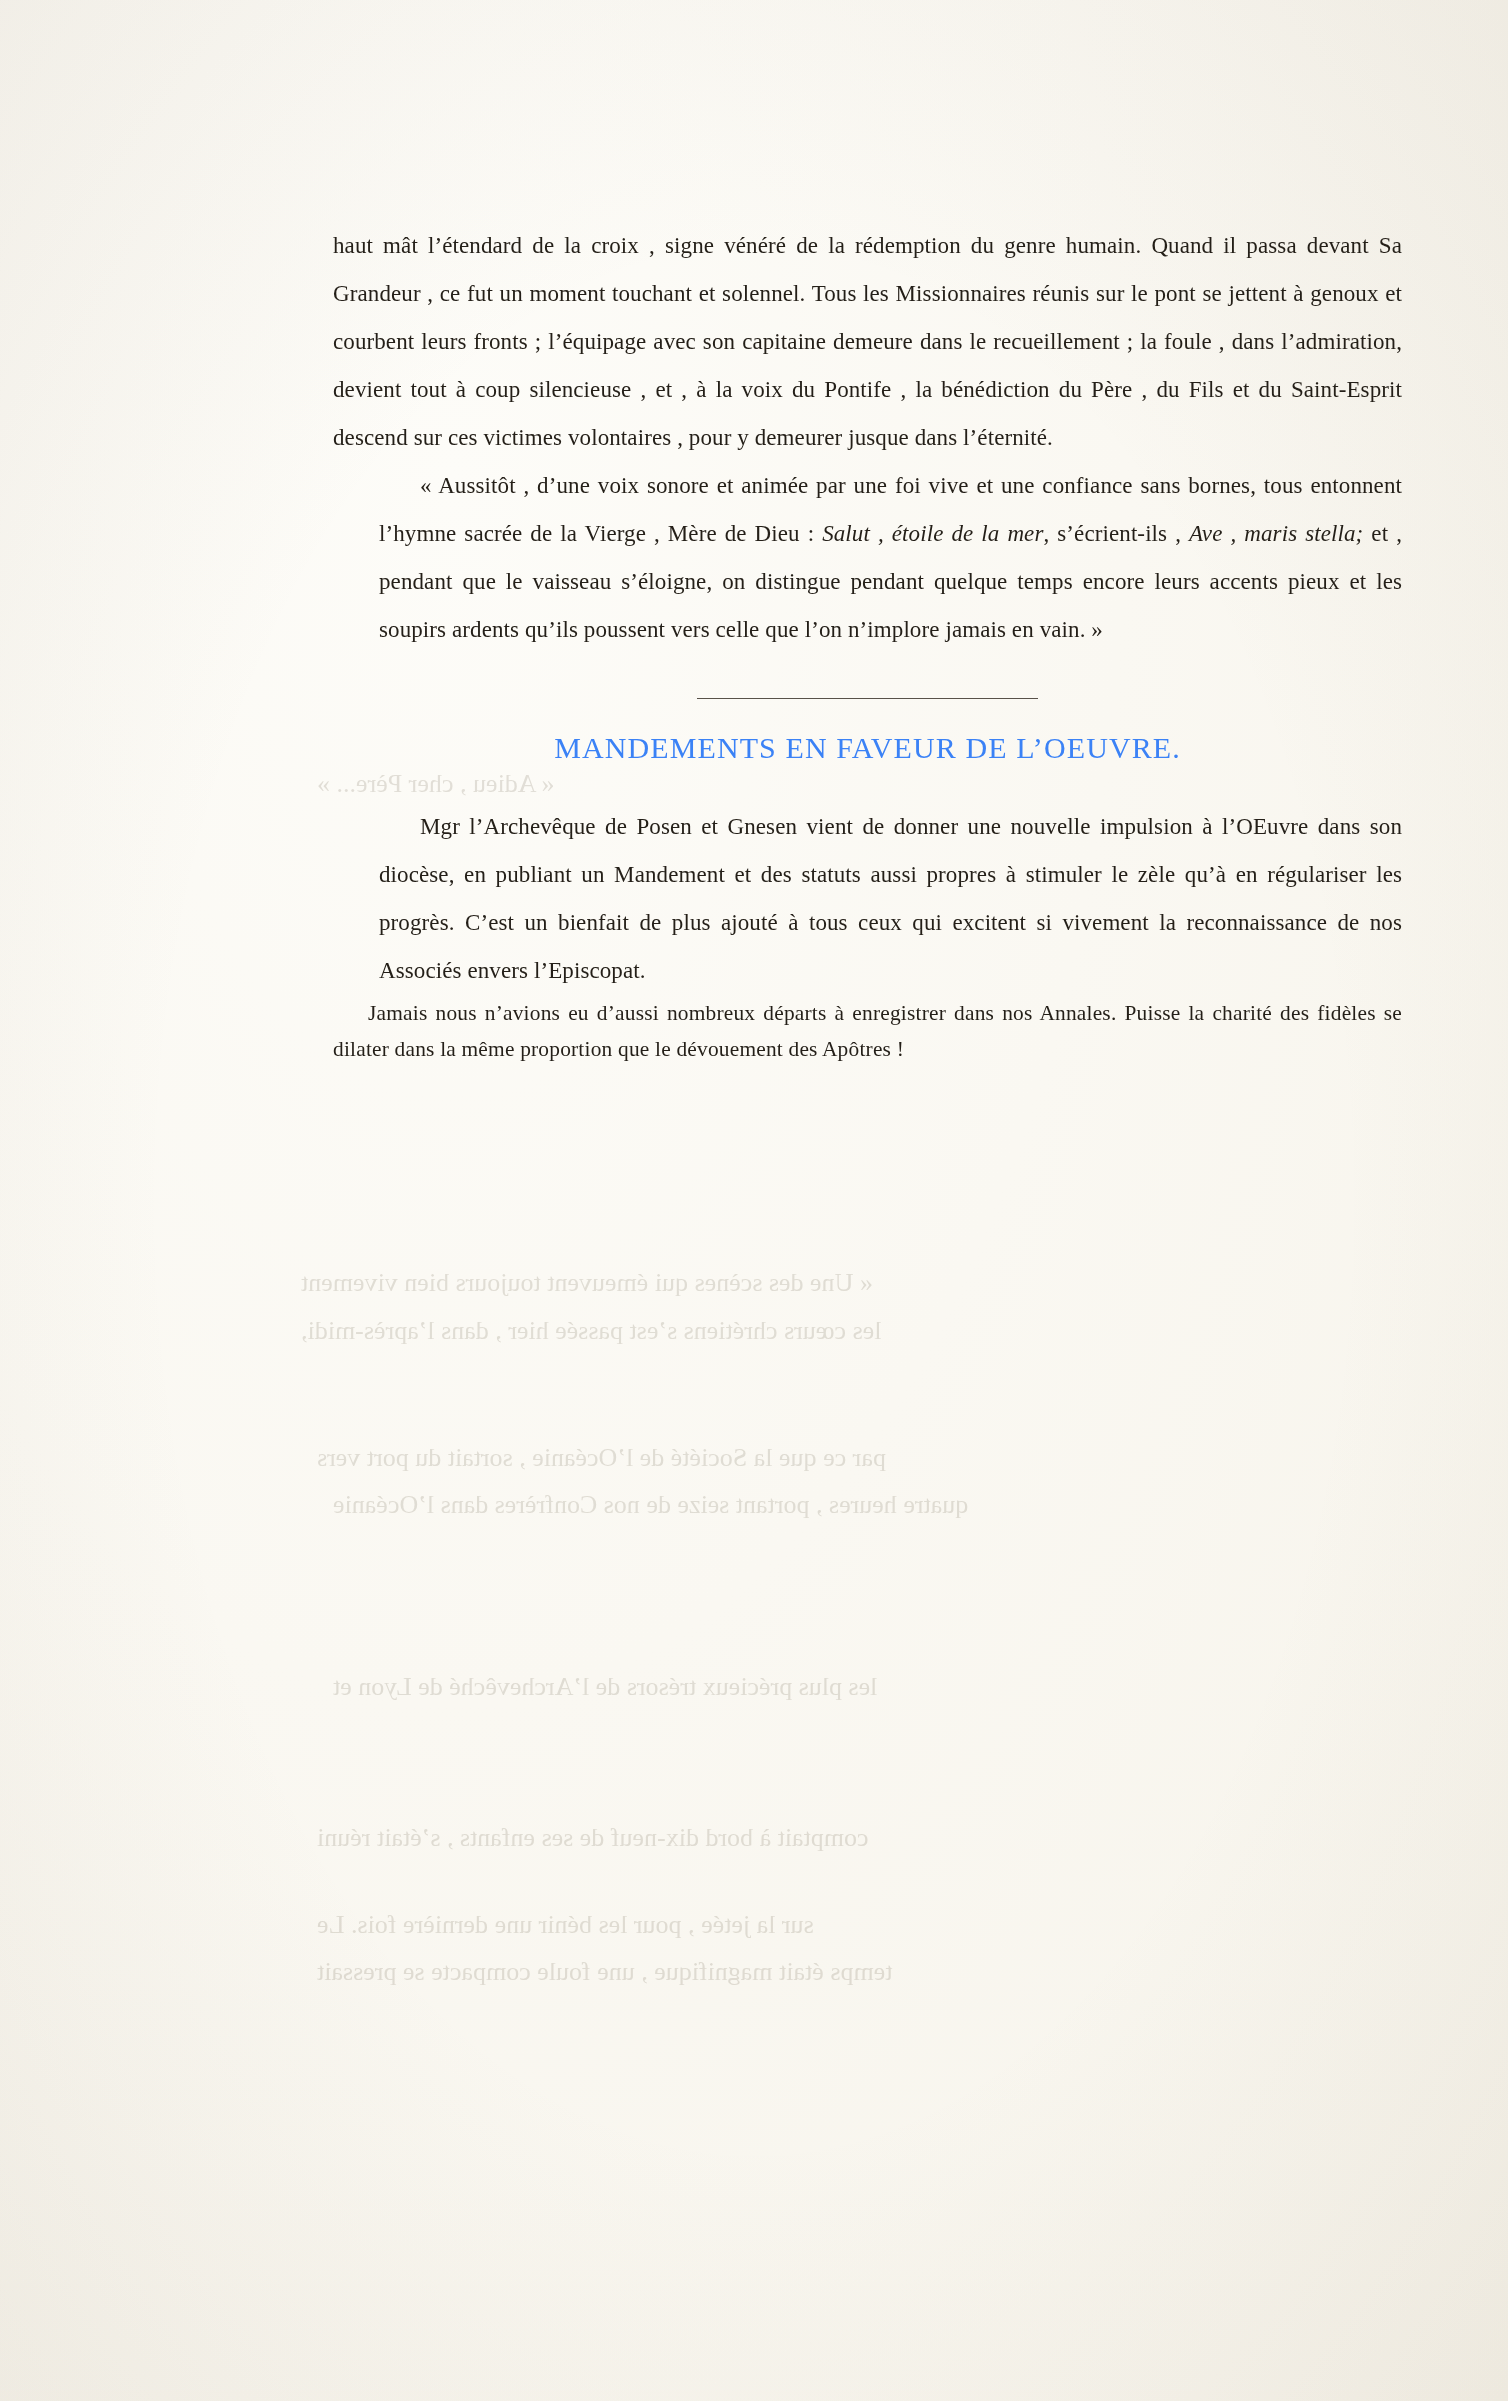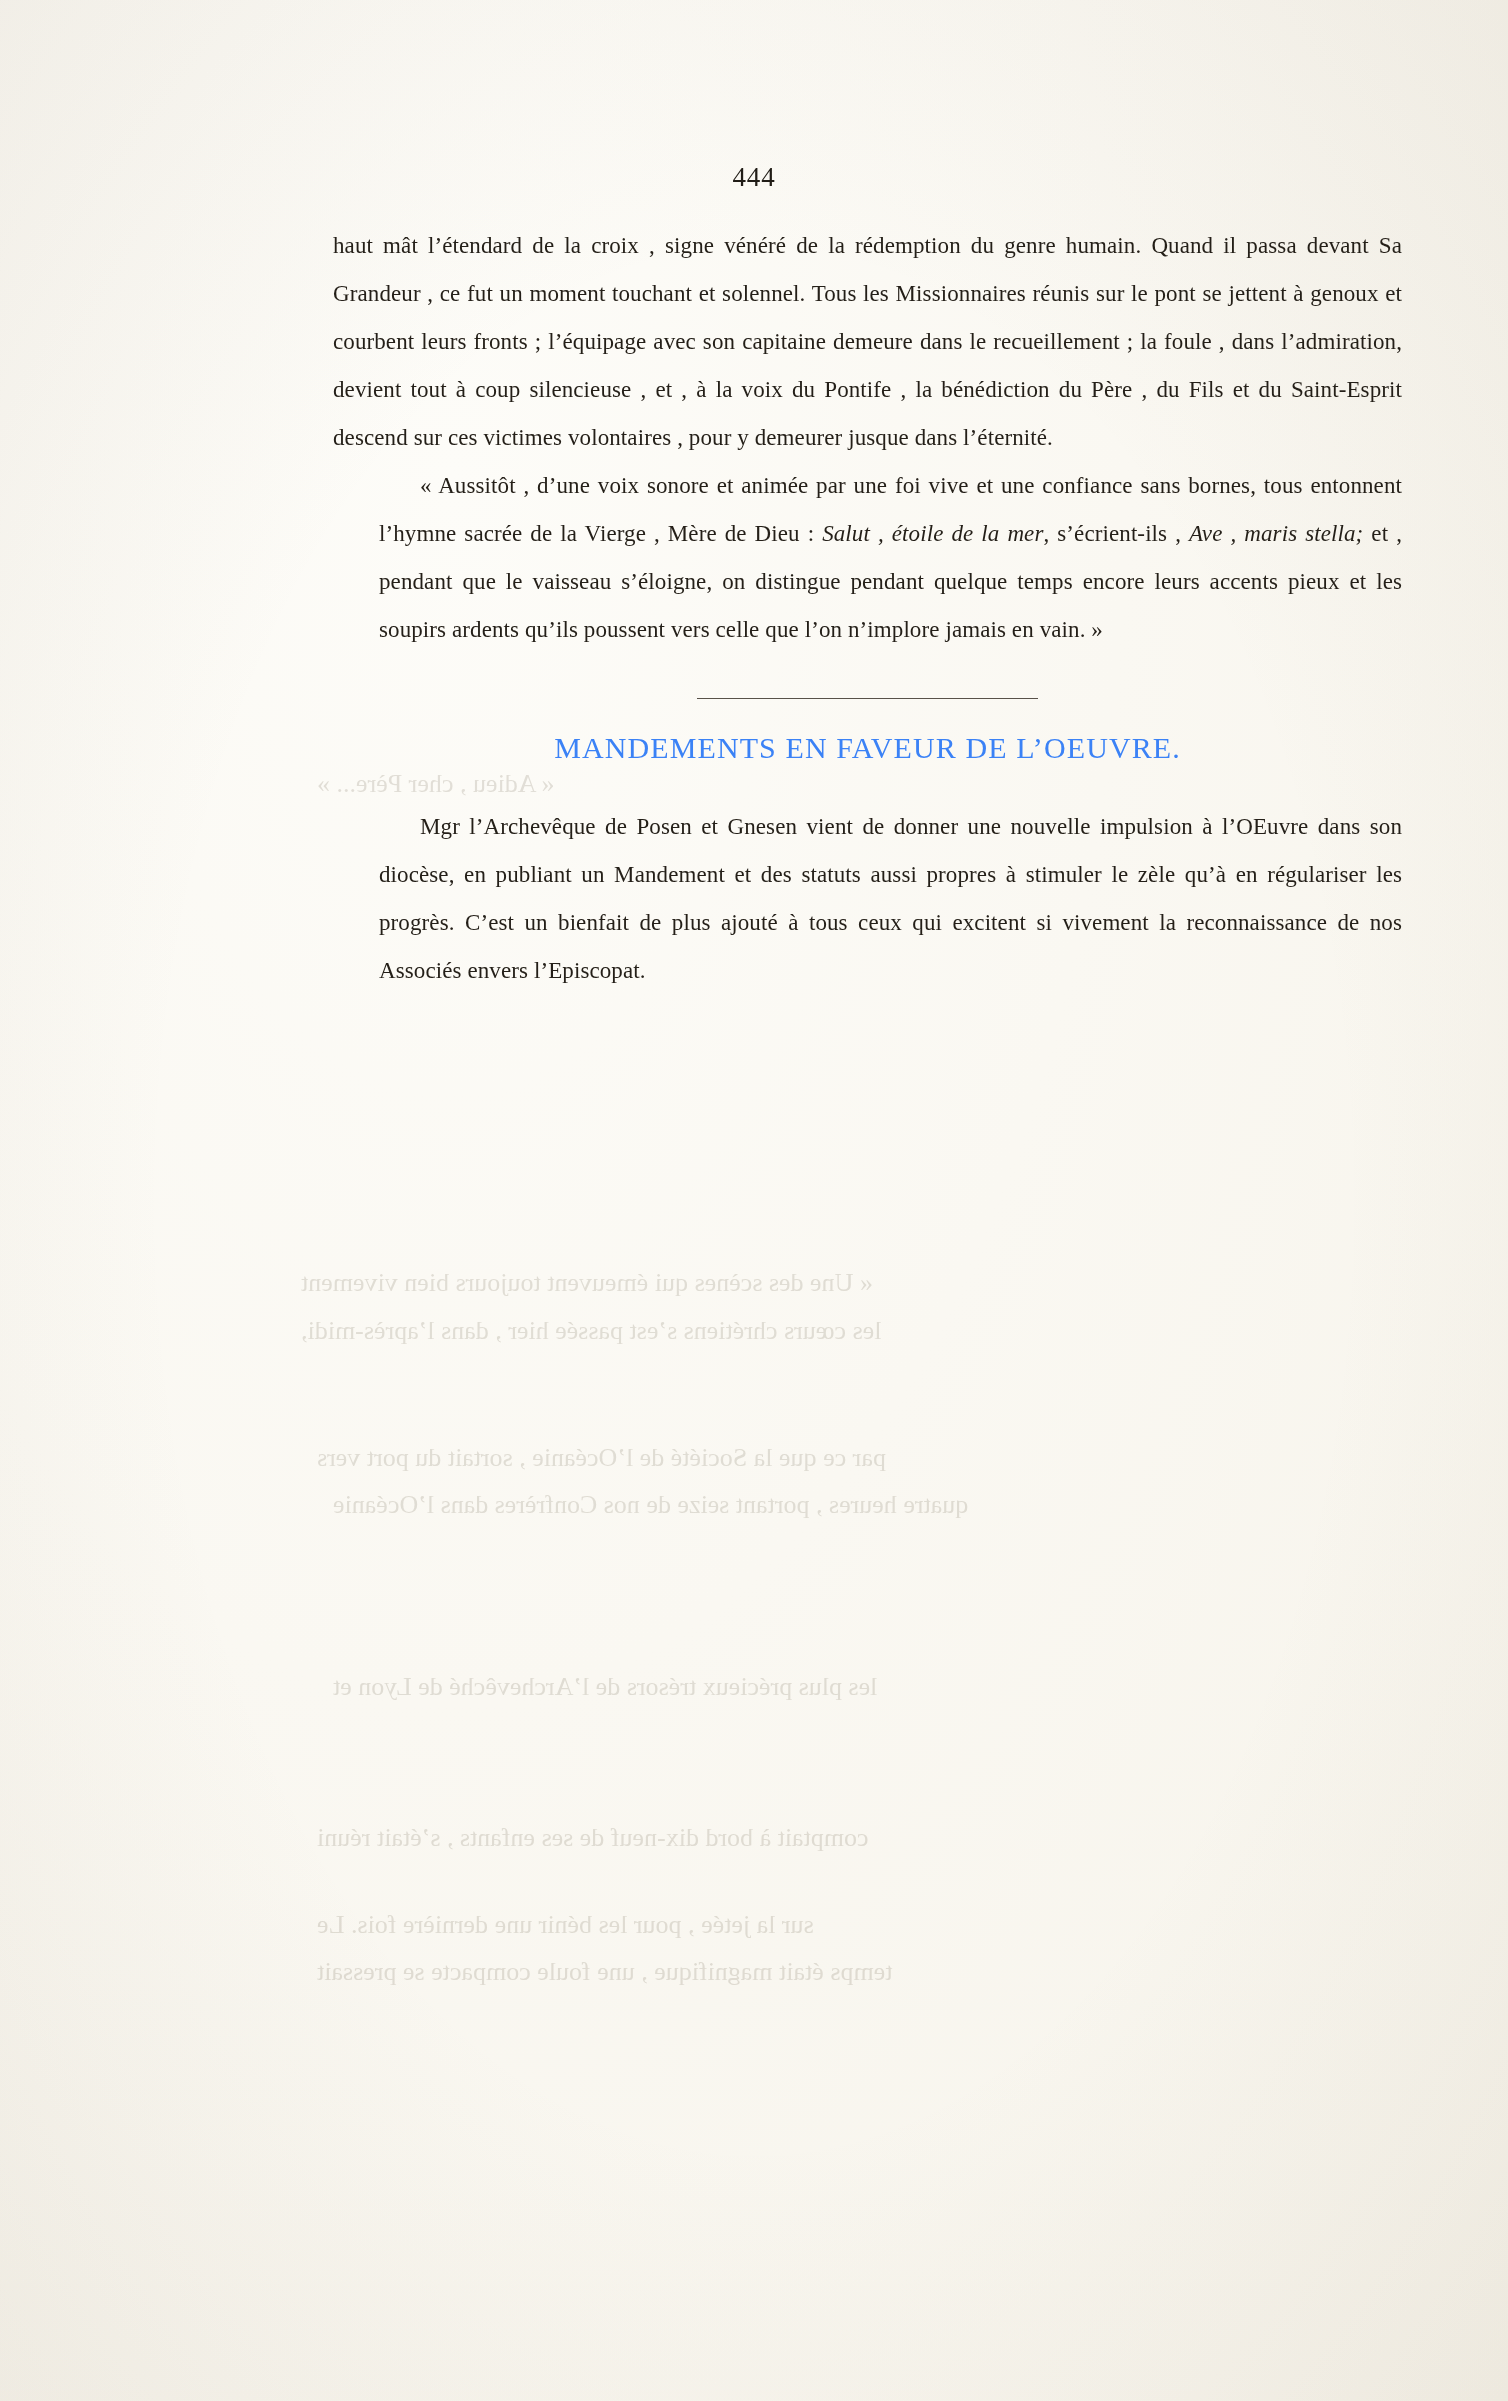--- a/index.html
+++ b/index.html
@@ -117,31 +117,31 @@
   <div class="ghost" style="left:317px; top:760px;">« Adieu , cher Père... »</div>
   <div class="ghost" style="left:301px; top:1259px;">« Une des scènes qui émeuvent toujours bien vivement</div>
   <div class="ghost" style="left:301px; top:1307px;">les cœurs chrétiens s’est passée hier , dans l’après-midi,</div>
   <div class="ghost" style="left:317px; top:1434px;">par ce que la Société de l’Océanie , sortait du port vers</div>
   <div class="ghost" style="left:333px; top:1481px;">quatre heures , portant seize de nos Confrères dans l’Océanie</div>
   <div class="ghost" style="left:333px; top:1663px;">les plus précieux trésors de l’Archevêché de Lyon et</div>
   <div class="ghost" style="left:317px; top:1814px;">comptait à bord dix-neuf de ses enfants , s’était réuni</div>
   <div class="ghost" style="left:317px; top:1901px;">sur la jetée , pour les bénir une dernière fois. Le</div>
   <div class="ghost" style="left:317px; top:1948px;">temps était magnifique , une foule compacte se pressait</div>
 
-  <div class="folio">444</div>
 
   <div class="col">
 
     <p class="para-block">haut mât l’étendard de la croix , signe vénéré de la rédemption du genre humain. Quand il passa devant Sa Grandeur , ce fut un moment touchant et solennel. Tous les Missionnaires réunis sur le pont se jettent à genoux et courbent leurs fronts ; l’équipage avec son capitaine demeure dans le recueillement ; la foule , dans l’admiration, devient tout à coup silencieuse , et , à la voix du Pontife , la bénédiction du Père , du Fils et du Saint-Esprit descend sur ces victimes volontaires , pour y demeurer jusque dans l’éternité.</p>
 
     <p class="indent"><span>« Aussitôt , d’une voix sonore et animée par une foi vive et une confiance sans bornes, tous entonnent l’hymne sacrée de la Vierge , Mère de Dieu : </span><i>Salut , étoile de la mer</i><span>, s’écrient-ils , </span><i>Ave , maris stella;</i><span> et , pendant que le vaisseau s’éloigne, on distingue pendant quelque temps encore leurs accents pieux et les soupirs ardents qu’ils poussent vers celle que l’on n’implore jamais en vain. »</span></p>
 
     <hr class="rule">
 
     <h2 class="section">MANDEMENTS EN FAVEUR DE L’OEUVRE.</h2>
 
     <p class="indent">Mgr l’Archevêque de Posen et Gnesen vient de donner une nouvelle impulsion à l’OEuvre dans son diocèse, en publiant un Mandement et des statuts aussi propres à stimuler le zèle qu’à en régulariser les progrès. C’est un bienfait de plus ajouté à tous ceux qui excitent si vivement la reconnaissance de nos Associés envers l’Episcopat.</p>
 
 
+    <div class="smallprint"><span class="lead">Jamais nous n’avions eu d’aussi nombreux départs à enregistrer dans nos Annales. Puisse la charité des fidèles se dilater dans la même proportion que le dévouement des Apôtres !</span></div>
 
   </div>
 </div>
 
 
 </body></html>

